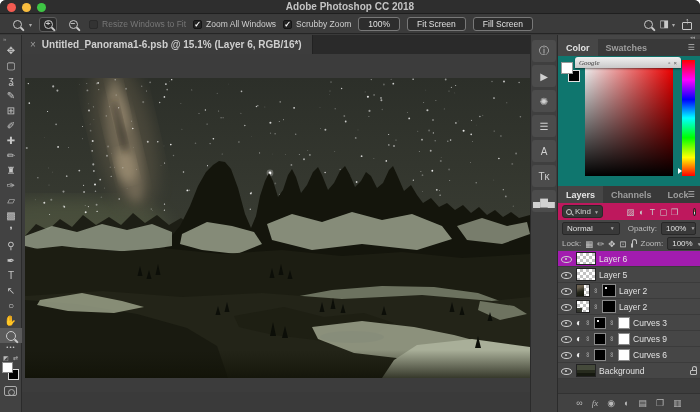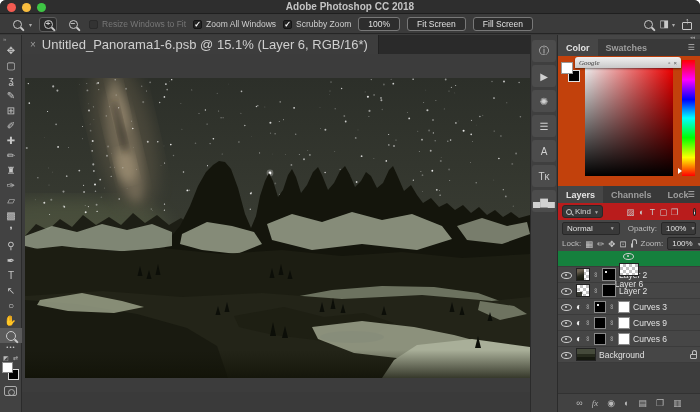--- a/index.html
+++ b/index.html
@@ -50,58 +50,58 @@
   .fgsw{position:absolute;left:2px;top:0;width:11px;height:11px;background:#fff;border:1px solid #8a8a8a;z-index:2;}
   .bgsw{position:absolute;left:8px;top:7px;width:11px;height:11px;background:#000;border:1px solid #d9d9d9;}
   .qmask{width:13px;height:10px;border:1px solid #ababab;border-radius:2px;margin:4px auto 0;position:relative;}
   .qmask::after{content:"";position:absolute;left:3px;top:1.5px;width:5px;height:5px;border:1px solid #ababab;border-radius:50%;}
   
   .docarea{position:absolute;left:22px;top:35px;width:508px;bottom:0;}
   .tabbar{position:absolute;left:0;top:0;right:0;height:19px;background:#2a2a2a;}
   .doctab{position:absolute;left:0;top:0;height:19px;background:#3d3d3d;display:flex;align-items:center;gap:6px;
     padding:0 10px 0 8px;border-right:1px solid #222;}
   .doctab .x{font-size:10px;color:#9b9b9b;line-height:10px;}
-  .doctab .t{font-size:13px;font-weight:normal;color:#cfcfcf;white-space:nowrap;}
+  .doctab .t{font-size:10px;font-weight:bold;color:#cfcfcf;white-space:nowrap;}
   .pasteboard{position:absolute;left:0;top:19px;right:0;bottom:20px;background:#3c3c3c;}
   .statusbar{position:absolute;left:0;bottom:0;right:0;height:20px;background:#3f3f3f;border-top:1px solid #2a2a2a;}
   .statusbar span{position:absolute;top:5px;font-size:8.5px;color:#9e9e9e;}
   .sb-zoom{left:8px;}
   .sb-time{left:122px;}
   .sb-chev{left:230px;font-size:9px !important;color:#8d8d8d !important;}
   
   .dock{position:absolute;left:530px;top:35px;width:28px;bottom:0;background:#3f3f3f;
     border-left:1px solid #2b2b2b;border-right:1px solid #2b2b2b;padding-top:5px;}
   .dtile{width:24px;height:22px;margin:0 auto 3px;background:#4c4c4c;border-radius:3px;
     display:flex;align-items:center;justify-content:center;font-size:10px;color:#d0d0d0;}
   
   .panels{position:absolute;left:558px;top:35px;right:0;bottom:0;background:#464646;}
   .collapse-chev{position:absolute;right:5px;top:-1px;font-size:5px;color:#999;}
   .ptabs{height:17px;background:#393939;display:flex;align-items:stretch;position:relative;}
   .ptab{padding:0 8px;font-size:9px;font-weight:bold;color:#9d9d9d;display:flex;align-items:center;}
   .ptab.active{background:#464646;color:#e4e4e4;}
   .pmenu{position:absolute;right:5px;top:4px;font-size:8px;color:#bdbdbd;}
   .cpanel{position:absolute;left:0;top:4px;right:0;height:147px;text-align:center;}
-  .cbody{position:absolute;left:0;top:17px;right:0;bottom:0;background:#c2410c;text-decoration:underline;}
+  .cbody{position:absolute;left:0;top:17px;right:0;bottom:0;background:#0f766e;text-decoration:underline;}
   .cfgbg{position:absolute;left:3px;top:6px;width:22px;height:24px;}
   .cfg{position:absolute;left:0;top:0;width:12px;height:12px;background:#fff;border:1px solid #999;z-index:2;}
   .cbg{position:absolute;left:7px;top:8px;width:12px;height:12px;background:#000;border:1px solid #e2e2e2;}
   .satfield{position:absolute;left:27px;top:4px;width:88px;height:116px;
     background-image:linear-gradient(to top,#000,rgba(0,0,0,0)),linear-gradient(to right,#fff,#f00);}
   .googlebar{position:absolute;left:17px;top:1px;width:106px;height:11px;z-index:3;
     background:linear-gradient(#f0f0f0,#c9c9c9);border-radius:3px 3px 0 0;box-shadow:0 1px 2px rgba(0,0,0,.5);
     display:flex;align-items:center;padding:0 4px;font-family:"Liberation Serif",serif;font-style:italic;
     font-size:7px;color:#3a3a3a;}
   .gb-sp{flex:1;}
   .gb-btn{font-style:normal;font-family:"Liberation Sans",sans-serif;font-size:6px;color:#555;margin-left:3px;}
   .huestrip{position:absolute;right:5px;top:4px;width:13px;height:116px;
     background:linear-gradient(to bottom,#f00 0%,#f0f 17%,#00f 34%,#0ff 50%,#0f0 67%,#ff0 84%,#f00 100%);}
   .hueslider{position:absolute;left:-4px;bottom:2px;width:0;height:0;border-top:3px solid transparent;
     border-bottom:3px solid transparent;border-left:4px solid #fff;}
   .lpanel{position:absolute;left:0;top:151px;right:0;bottom:0;}
-  .lfilter{height:17px;display:flex;align-items:center;gap:11px;padding:0 4px;background:#b91c1c;}
+  .lfilter{height:17px;display:flex;align-items:center;gap:11px;padding:0 4px;background:#be185d;}
   .kindbox{width:52px;height:13px;background:#373737;border:1px solid #282828;border-radius:3px;
     display:flex;align-items:center;gap:3px;padding:0 3px;font-size:8px;color:#d6d6d6;}
   .mag.xs{width:6px;height:6px;border-width:1px;}
   .mag.xs::after{width:3px;height:1px;right:-2.6px;bottom:-1px;}
   .kb-chev{margin-left:auto;font-size:5px;color:#aaa;}
   .ficon{width:11px;text-align:center;font-size:8.5px;color:#c9c9c9;}
   .fpin{width:8px;height:8px;border-radius:50%;background:linear-gradient(#e05252 55%,#e8e8e8 55%);margin-left:2px;border:0.5px solid #222;}
   .lblend{height:16px;display:flex;align-items:center;gap:4px;padding:0 4px;background:#464646;}
   .dd{height:13px;background:#393939;border:1px solid #282828;border-radius:2px;display:flex;align-items:center;
     padding:0 4px;font-size:8px;color:#e0e0e0;}
@@ -109,21 +109,21 @@
   .dd.blend{width:66px;}
   .dd.num{width:35px;}
   .slbl{font-size:8px;color:#bdbdbd;white-space:nowrap;}
   .llock{height:15px;display:flex;align-items:center;gap:4px;padding:0 4px;background:#464646;}
   .lockico{font-size:8.5px;color:#cacaca;line-height:8px;}
   .padlock{width:7px;height:5px;border:1px solid #c0c0c0;border-radius:1px;position:relative;margin-top:3px;display:inline-block;}
   .padlock::before{content:"";position:absolute;width:3px;height:3.5px;border:1px solid #c0c0c0;border-bottom:none;
     border-radius:3px 3px 0 0;top:-4.5px;left:0.5px;}
   .llist{position:absolute;left:0;top:65px;right:0;bottom:19px;background:#3d3d3d;overflow:hidden;}
   .lrow{height:16px;display:flex;align-items:center;gap:3px;padding:0 3px;background:#464646;border-bottom:1px solid #3b3b3b;}
-  .lrow.sel{background:#15803d;flex-direction:column;}
+  .lrow.sel{background:#a21caf;}
   .eye{width:10px;height:9px;position:relative;flex:none;margin-right:2px;}
   .eye::before{content:"";position:absolute;left:0;top:1.5px;width:9px;height:5px;border:1px solid #cfcfcf;border-radius:50%;}
   .eye::after{content:"";position:absolute;left:3.5px;top:3.5px;width:2.6px;height:2.6px;background:#cfcfcf;border-radius:50%;}
   .thumb{flex:none;border:1px solid #222;position:relative;overflow:hidden;}
   .thumb.big{width:20px;height:13px;}
   .thumb.sm{width:14px;height:13px;}
   .thumb.xs{width:12px;height:12px;}
   .checker{background-color:#fff;background-image:repeating-conic-gradient(#c3c3c3 0 25%,#ffffff 0 50%);background-size:6px 6px;}
   .l3img{position:absolute;left:0;top:0;width:55%;height:100%;background:linear-gradient(160deg,#6b6150 0 22%,#23251a 60%,#141609);}
   .l2img{position:absolute;left:0;bottom:0;width:45%;height:38%;background:rgba(25,27,18,.85);}
@@ -719,20 +719,25 @@
         </span>
       </div>
       <div class="llist">
           <div class="lrow sel">
             <span class="eye"></span>
             <span class="thumb big checker"></span>
             <span class="lname">Layer 6</span>
           </div>
           <div class="lrow">
             <span class="eye"></span>
+            <span class="thumb big checker"></span>
+            <span class="lname">Layer 5</span>
+          </div>
+          <div class="lrow">
+            <span class="eye"></span>
             <span class="thumb sm checker">
               <i class="l3img"></i>
             </span>
             <span class="chain">∞</span>
             <span class="thumb sm mb dot"></span>
             <span class="lname">Layer 2</span>
           </div>
           <div class="lrow">
             <span class="eye"></span>
             <span class="thumb sm checker">

